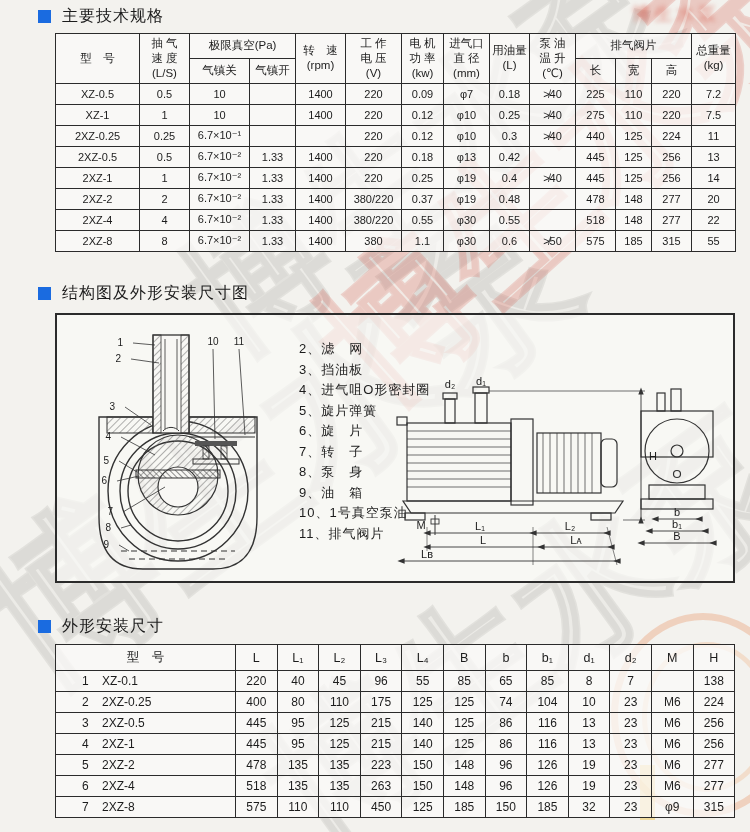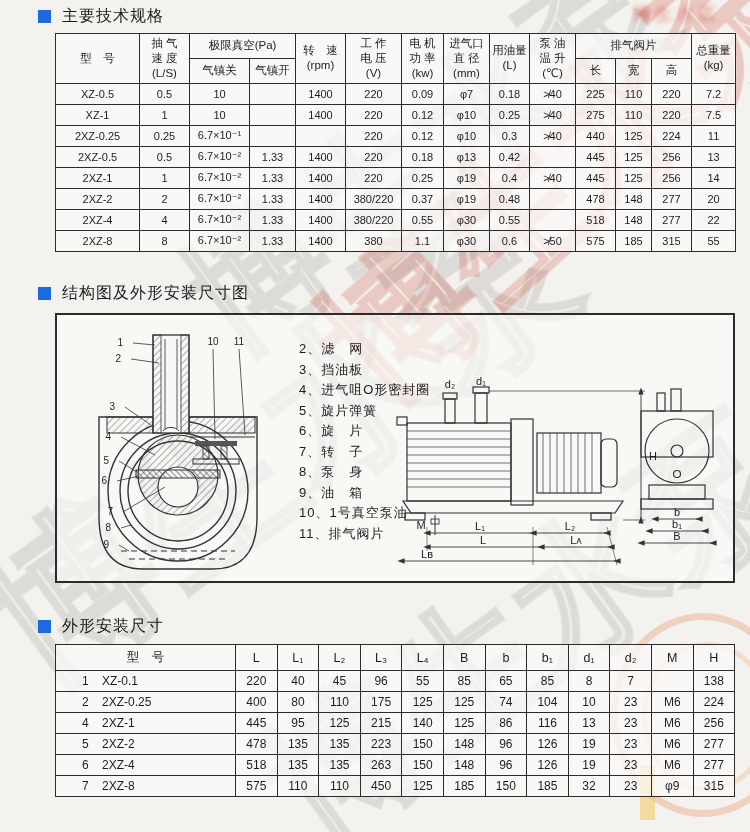--- a/index.html
+++ b/index.html
@@ -491,20 +491,35 @@
         <td>125</td>
         <td>125</td>
         <td>74</td>
         <td>104</td>
         <td>10</td>
         <td>23</td>
         <td>M6</td>
         <td>224</td>
       </tr>
       <tr>
+        <td class="dmodel"><span class="rno">3</span><span>2XZ-0.5</span></td>
+        <td>445</td>
+        <td>95</td>
+        <td>125</td>
+        <td>215</td>
+        <td>140</td>
+        <td>125</td>
+        <td>86</td>
+        <td>116</td>
+        <td>13</td>
+        <td>23</td>
+        <td>M6</td>
+        <td>256</td>
+      </tr>
+      <tr>
         <td class="dmodel"><span class="rno">4</span><span>2XZ-1</span></td>
         <td>445</td>
         <td>95</td>
         <td>125</td>
         <td>215</td>
         <td>140</td>
         <td>125</td>
         <td>86</td>
         <td>116</td>
         <td>13</td>

